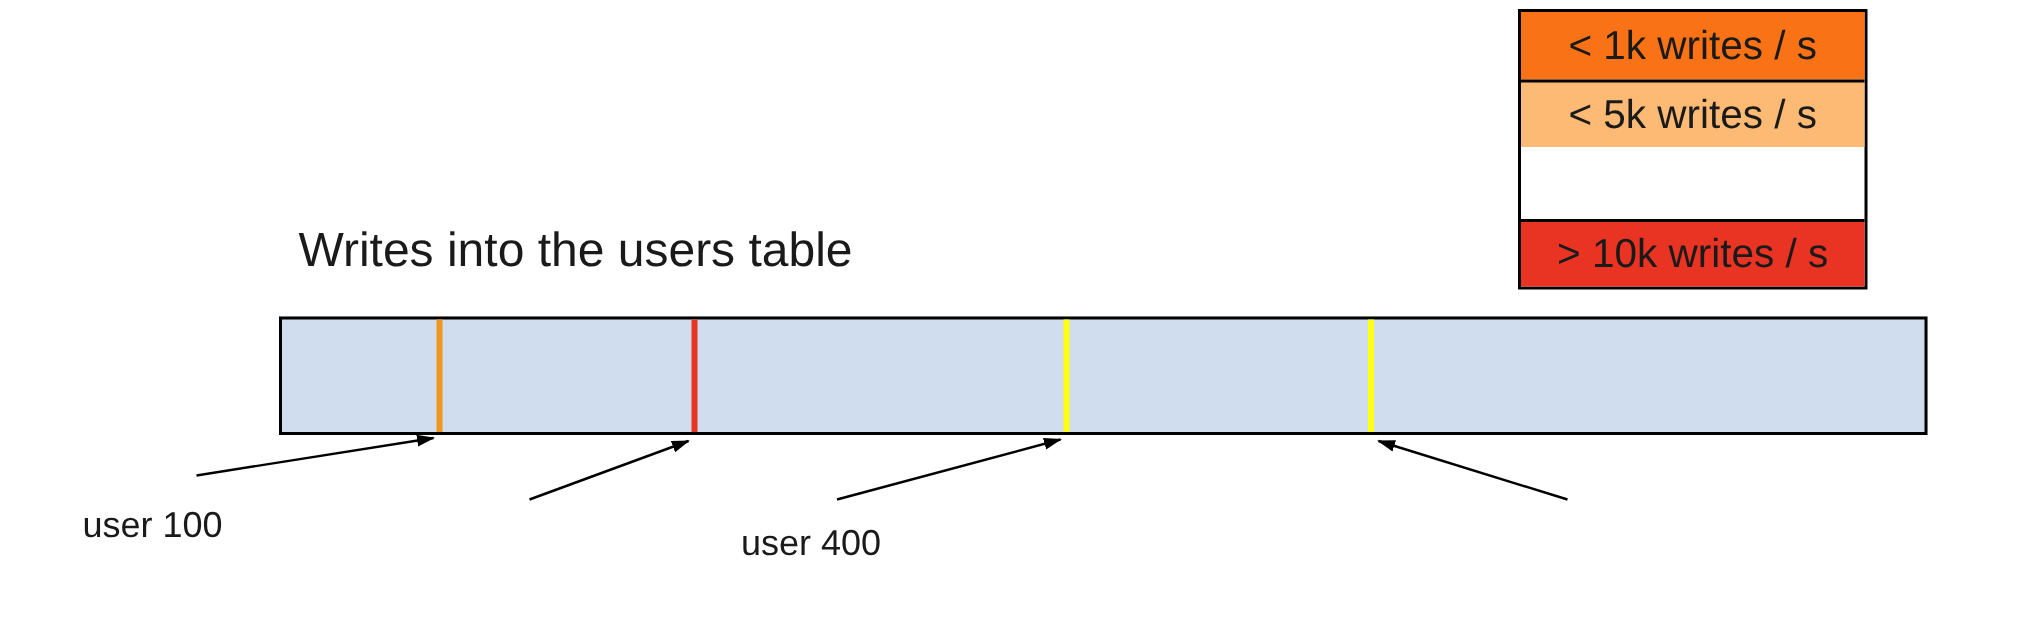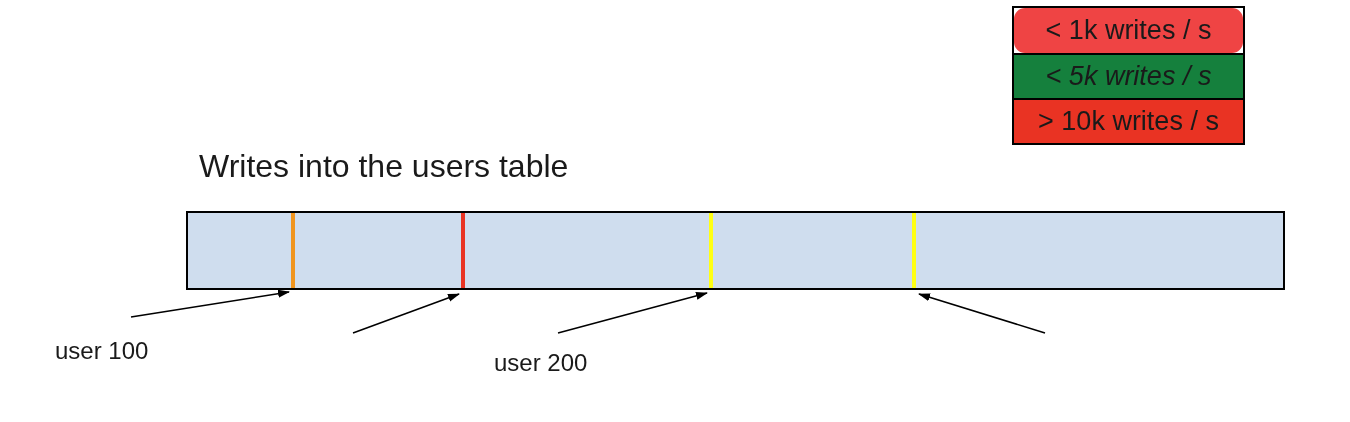--- a/index.html
+++ b/index.html
@@ -102,27 +102,27 @@
   .ulabel.l4 { left: 966px; top: 354px; }
 </style>
 </head>
 <body>
 
 <div class="canvas">
 
   <div class="title">Writes into the users table</div>
 
   <div class="legend">
-    <div class="legend-row" style="background-color: #ef4444; border-radius: 11px;">
+    <div class="legend-row" style="background-color: #f97316;">
       <span class="legend-label">&lt; 1k writes / s</span>
     </div>
-    <div class="legend-row" style="background-color: #15803d; font-style: italic;">
+    <div class="legend-row" style="background-color: #fdba74;">
       <span class="legend-label">&lt; 5k writes / s</span>
     </div>
-    <div class="legend-row" style="background-color: rgb(233, 51, 35);">
+    <div class="legend-row" style="background-color: rgb(233, 51, 35); margin-top: 48px;">
       <span class="legend-label">&gt; 10k writes / s</span>
     </div>
   </div>
 
   <div class="bar" style="background-color: rgb(207, 221, 238);">
     <div class="stripe s1" style="background-color: rgb(240, 149, 31);"></div>
     <div class="stripe s2" style="background-color: rgb(233, 51, 35);"></div>
     <div class="stripe s3" style="background-color: rgb(255, 255, 20);"></div>
     <div class="stripe s4" style="background-color: rgb(255, 255, 20);"></div>
   </div>
@@ -133,15 +133,15 @@
         <path d="M0,0 L12,4 L0,8 Z" fill="#000000"></path>
       </marker>
     </defs>
     <line x1="131" y1="317" x2="289" y2="292" marker-end="url(#ah)"></line>
     <line x1="353" y1="333" x2="459" y2="294" marker-end="url(#ah)"></line>
     <line x1="558" y1="333" x2="707" y2="293" marker-end="url(#ah)"></line>
     <line x1="1045" y1="333" x2="919" y2="294" marker-end="url(#ah)"></line>
   </svg>
 
   <div class="ulabel l1">user 100</div>
-  <div class="ulabel l3">user 200</div>
+  <div class="ulabel l3">user 400</div>
 
 </div>
 
 </body></html>

